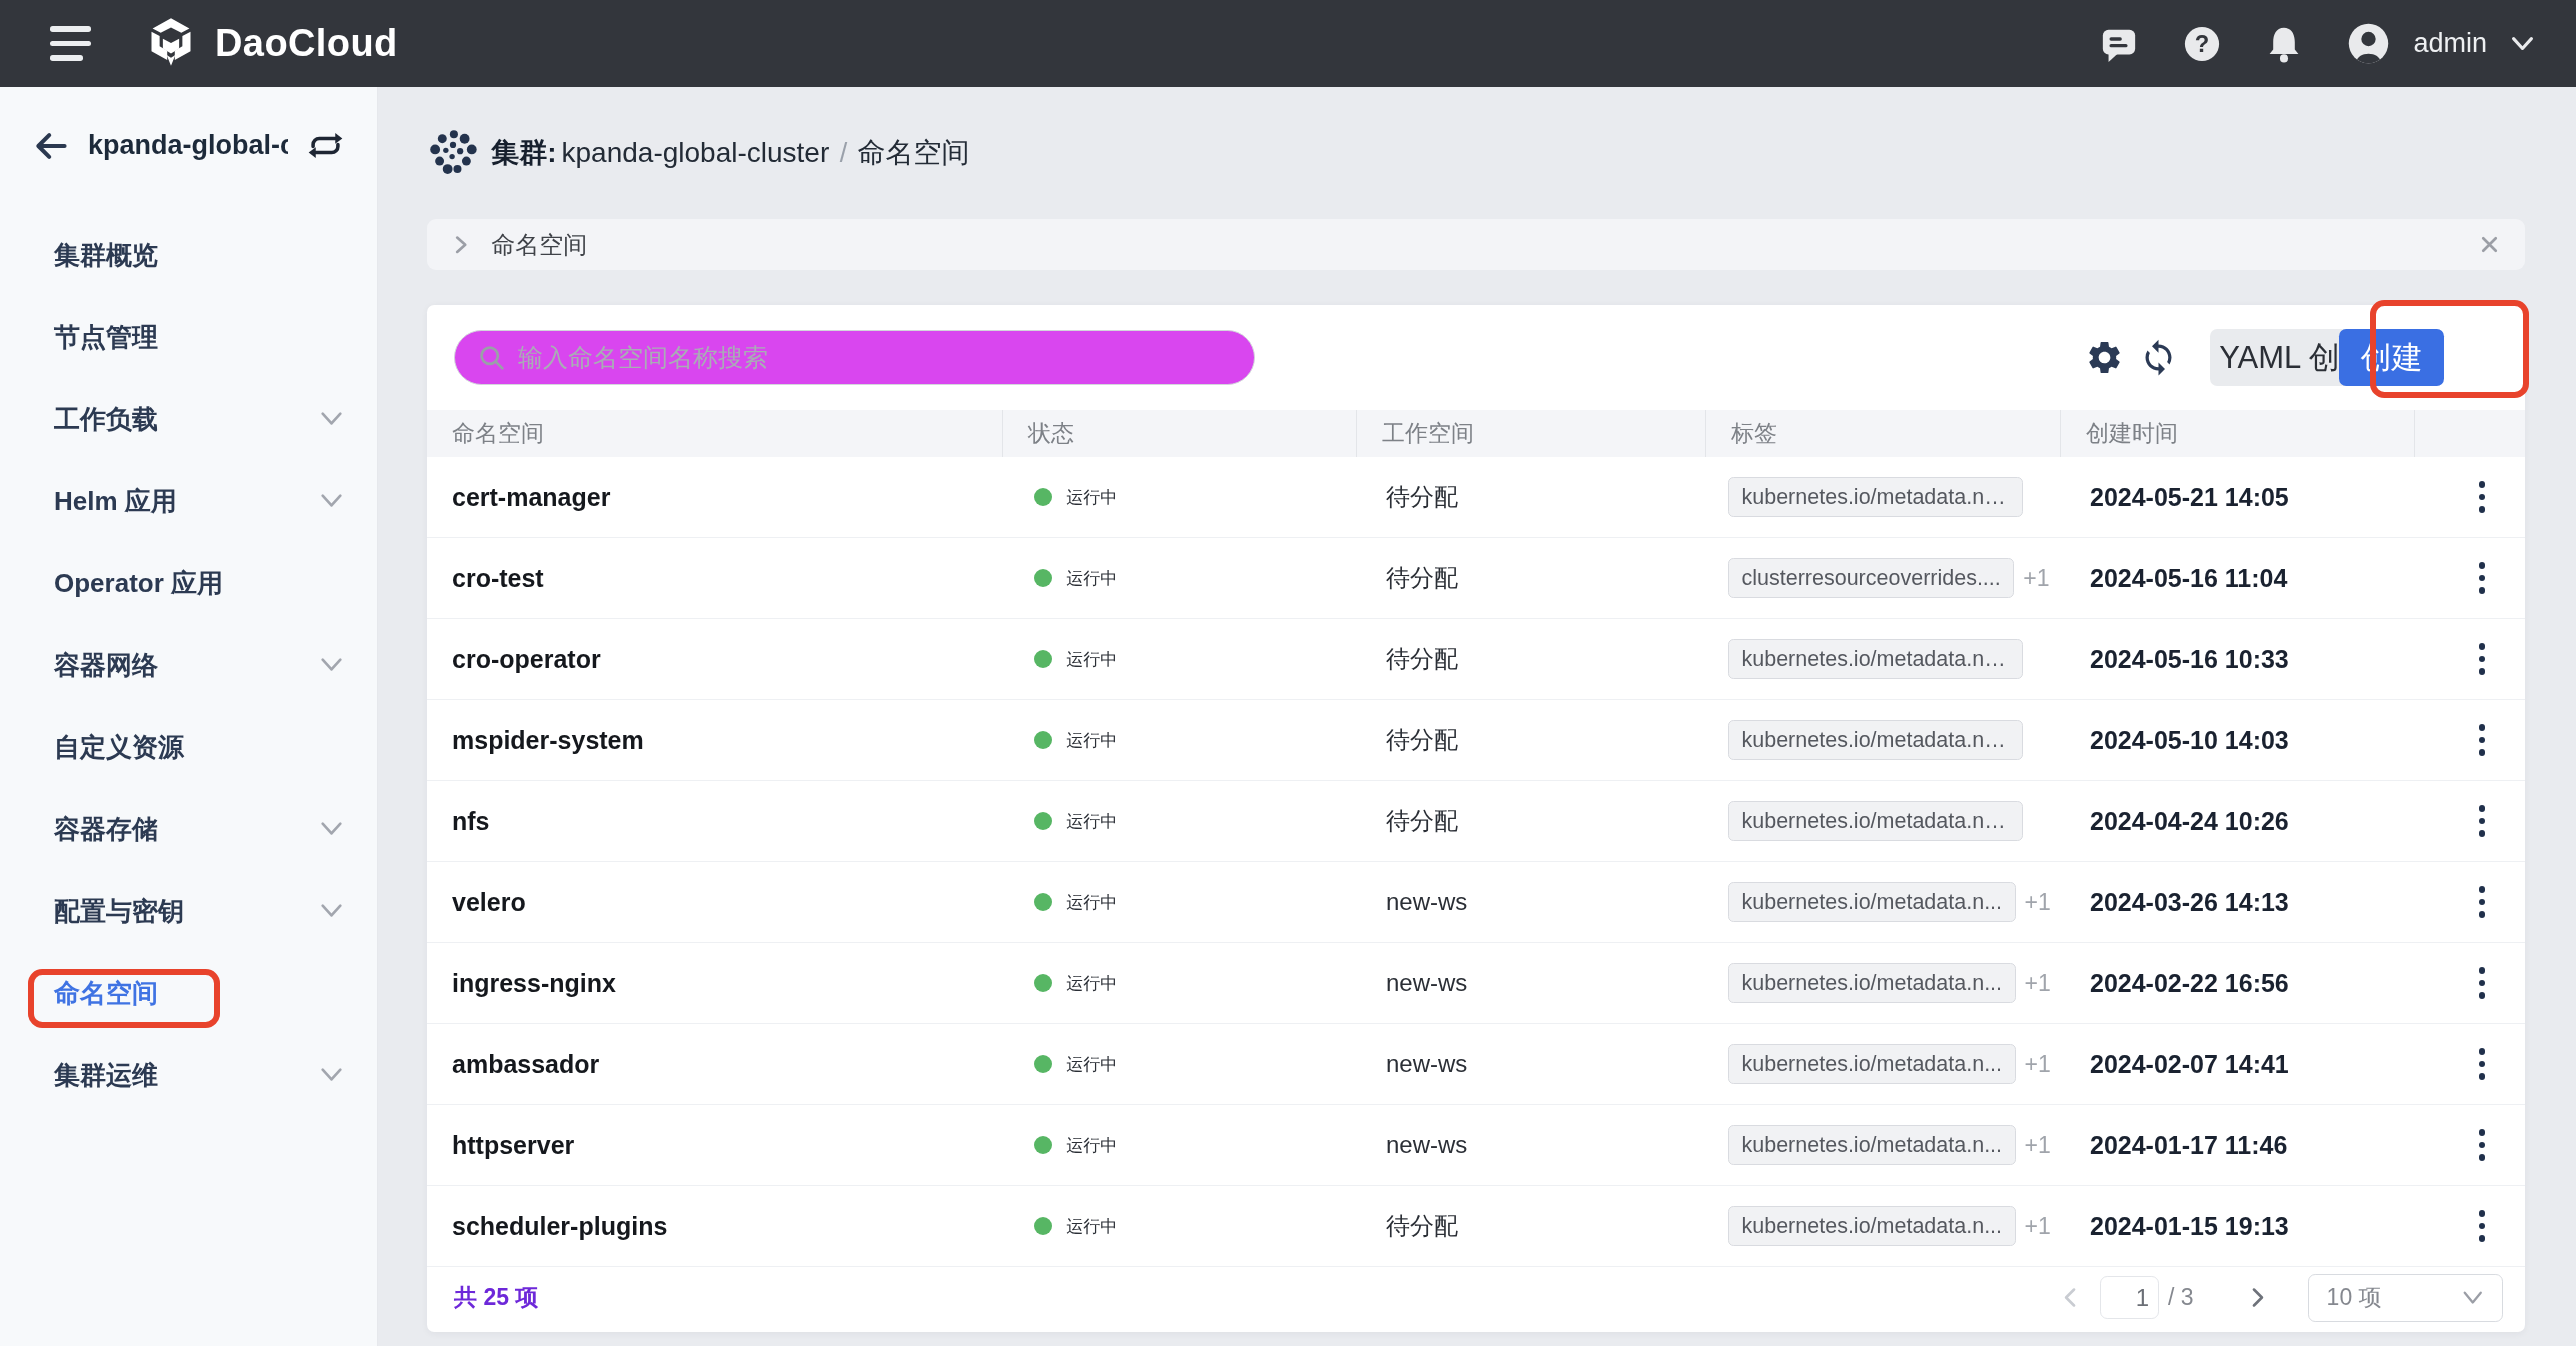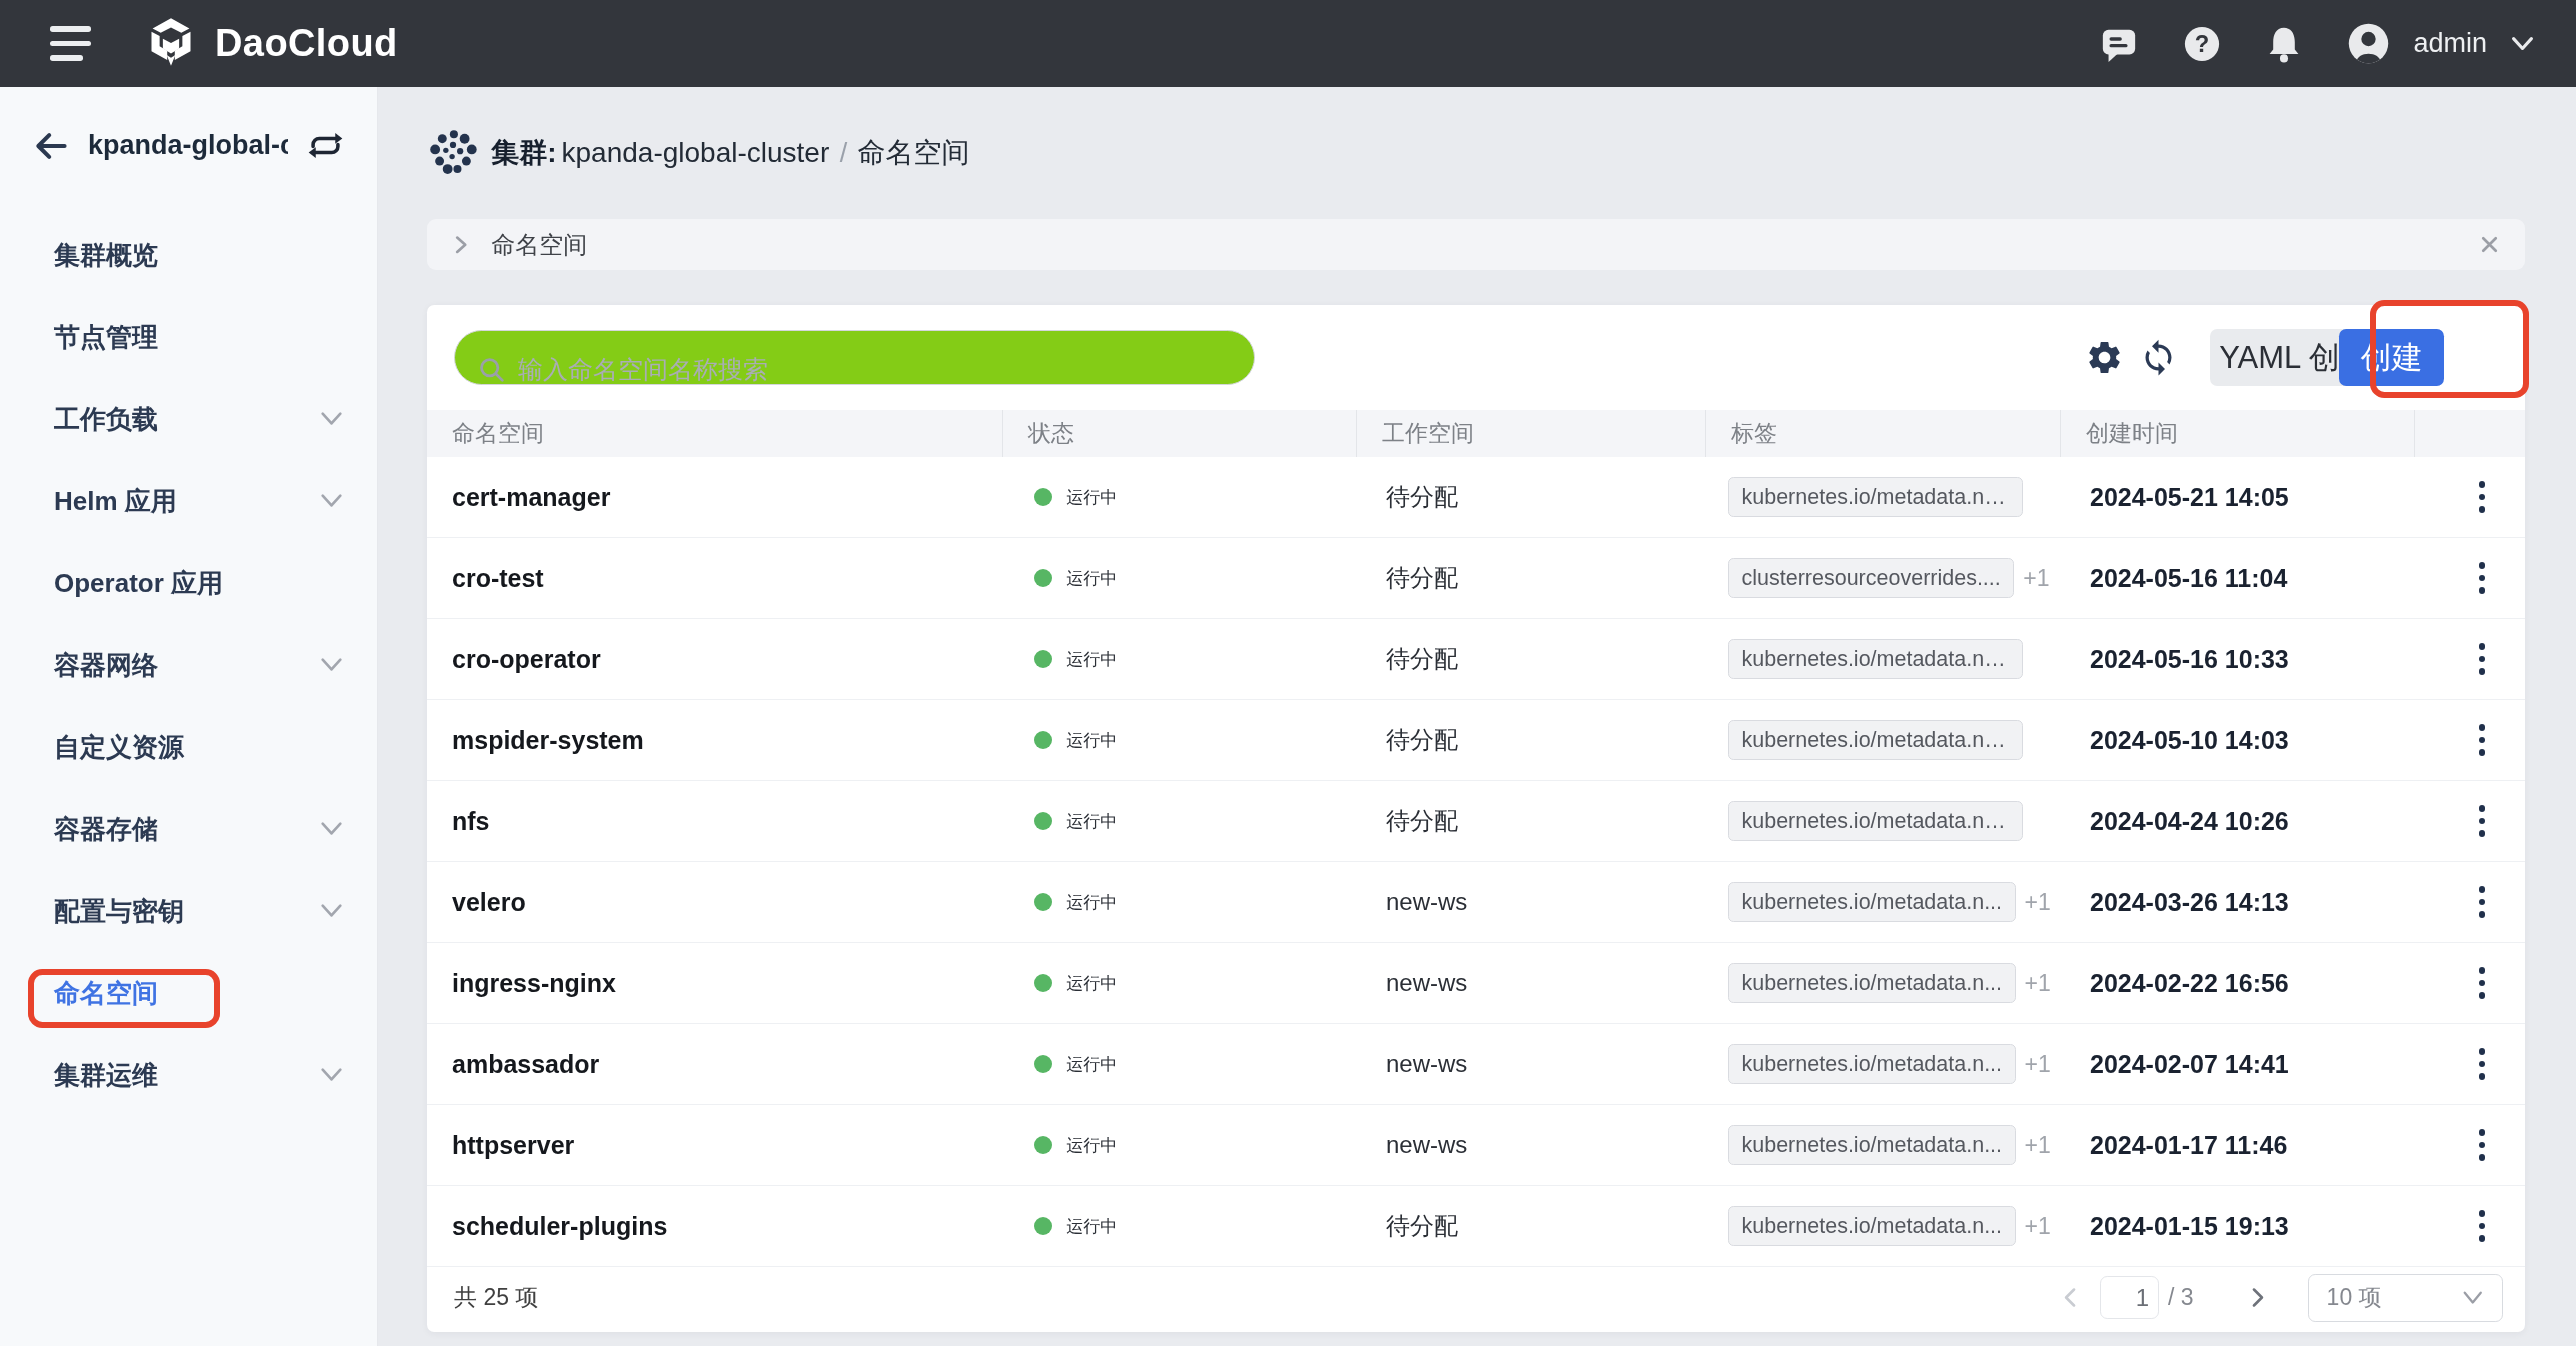--- a/index.html
+++ b/index.html
@@ -43,21 +43,21 @@
   .bc-item{font-size:28px;color:#232b36;}
   .bc-sep{font-size:27px;color:#9aa0aa;margin:0 5.4px;}
 
   #tabbar{position:absolute;left:49px;right:51px;top:132px;height:51px;background:#f3f4f7;border-radius:9px;display:flex;align-items:center;padding:0 23px;}
   #tab-title{font-size:24px;color:#3f4248;margin-left:19.7px;}
   #tab-close{margin-left:auto;cursor:pointer;display:flex;}
 
   
   #card{position:absolute;left:49px;right:51px;top:218px;height:1027px;background:var(--card-bg);border-radius:7.2px;box-shadow:0 1.8px 7.2px rgba(30,40,60,.05);}
   
-  #search-box{position:absolute;left:27px;top:25px;width:801px;height:55px;border:1.8px solid #d3d6db;border-radius:28px;display:flex;align-items:flex-end;padding:0 21.5px;background:#84cc16;}
+  #search-box{position:absolute;left:27px;top:25px;width:801px;height:55px;border:1.8px solid #d3d6db;border-radius:28px;display:flex;align-items:center;padding:0 21.5px;background:#d946ef;}
   #search-input{border:none;outline:none;flex:1;font-size:25px;margin-left:12.5px;color:#2b2f36;background:transparent;font-family:inherit;}
   #search-input::placeholder{color:var(--soft);}
   .tool-ic{position:absolute;top:33px;width:39px;height:39px;cursor:pointer;}
   #gear-btn{left:1658px;}
   #refresh-btn{left:1712px;}
   .btn{position:absolute;top:24px;height:57px;border:none;border-radius:7.2px;font-size:31px;font-family:inherit;cursor:pointer;display:flex;align-items:center;justify-content:center;}
   #yaml-btn{left:1783px;width:170px;background:#e9ebee;color:#2b2f36;}
   #create-btn{left:1912px;width:105px;background:var(--accent);color:#fff;}
   #annot-create{left:1943px;top:-5.4px;width:159px;height:98px;}
 
@@ -76,21 +76,21 @@
   .c-labels{display:flex;align-items:center;gap:9px;padding-left:23px;}
   .chip{max-width:295px;overflow:hidden;white-space:nowrap;text-overflow:ellipsis;font-size:21.5px;color:#55585f;background:#f1f2f4;border:1.8px solid #d9dbe0;border-radius:5.4px;padding:6.3px 12.5px;cursor:default;}
   .chip-extra{font-size:23px;color:#a0a4ab;}
   .c-date{font-size:25px;font-weight:600;color:#1a2230;padding-left:30px;}
   .c-action{display:flex;justify-content:center;}
   .kebab{display:flex;flex-direction:column;gap:6.3px;padding:9px;cursor:pointer;}
   .kebab i{width:6.3px;height:6.3px;border-radius:50%;background:#20304b;}
 
   
   #tfoot{position:absolute;left:0;right:0;top:958px;height:69px;display:flex;align-items:center;}
-  #total-count{font-size:23px;color:#404040;margin-left:27px;}
+  #total-count{font-size:23px;color:#6d28d9;margin-left:27px;font-weight:bold;}
   #pager{margin-left:auto;margin-right:22.4px;display:flex;align-items:center;}
   .pg-arrow{display:flex;cursor:pointer;}
   #page-input{width:59px;height:43px;border:1.8px solid #e4e6ea;border-radius:7.2px;margin-left:18px;font-size:24px;color:#6b6f76;text-align:right;padding-right:9px;outline:none;font-family:inherit;}
   #page-total{font-size:23px;color:#85888f;margin-left:9px;}
   #pg-next{margin-left:52px;}
   #page-size{margin-left:39px;width:195px;height:48px;border:1.8px solid #d8dbe0;border-radius:7.2px;display:flex;align-items:center;padding:0 18px;cursor:pointer;background:#fff;}
   #page-size span{font-size:23px;color:#85888f;}
   #page-size svg{margin-left:auto;}
 </style>
 </head>

